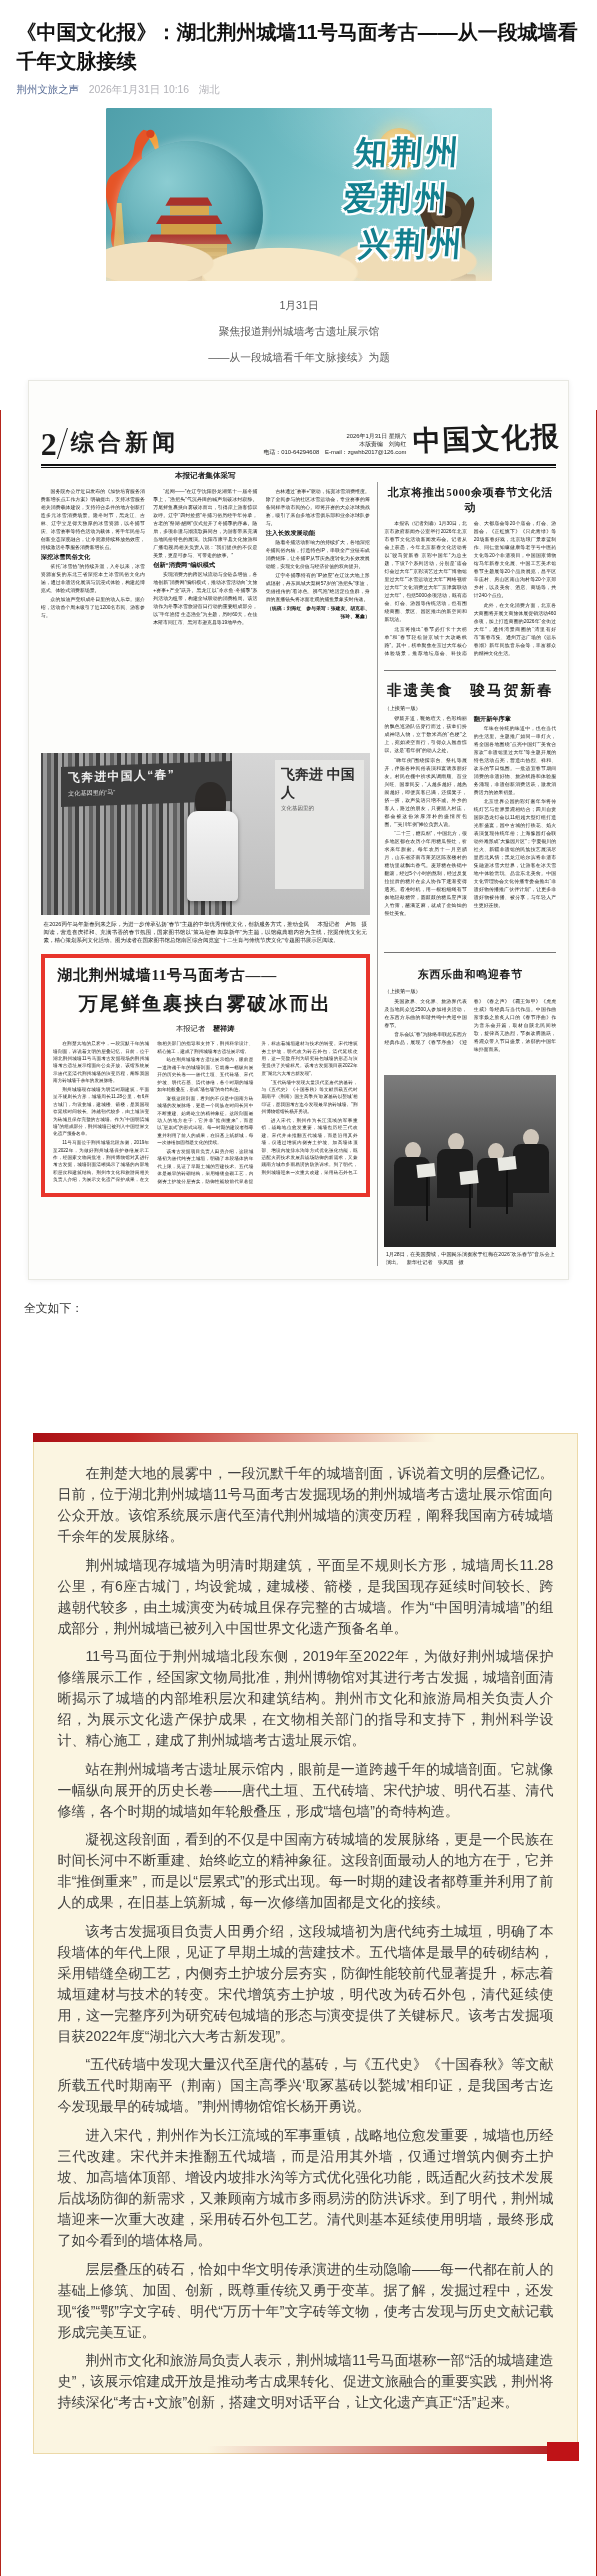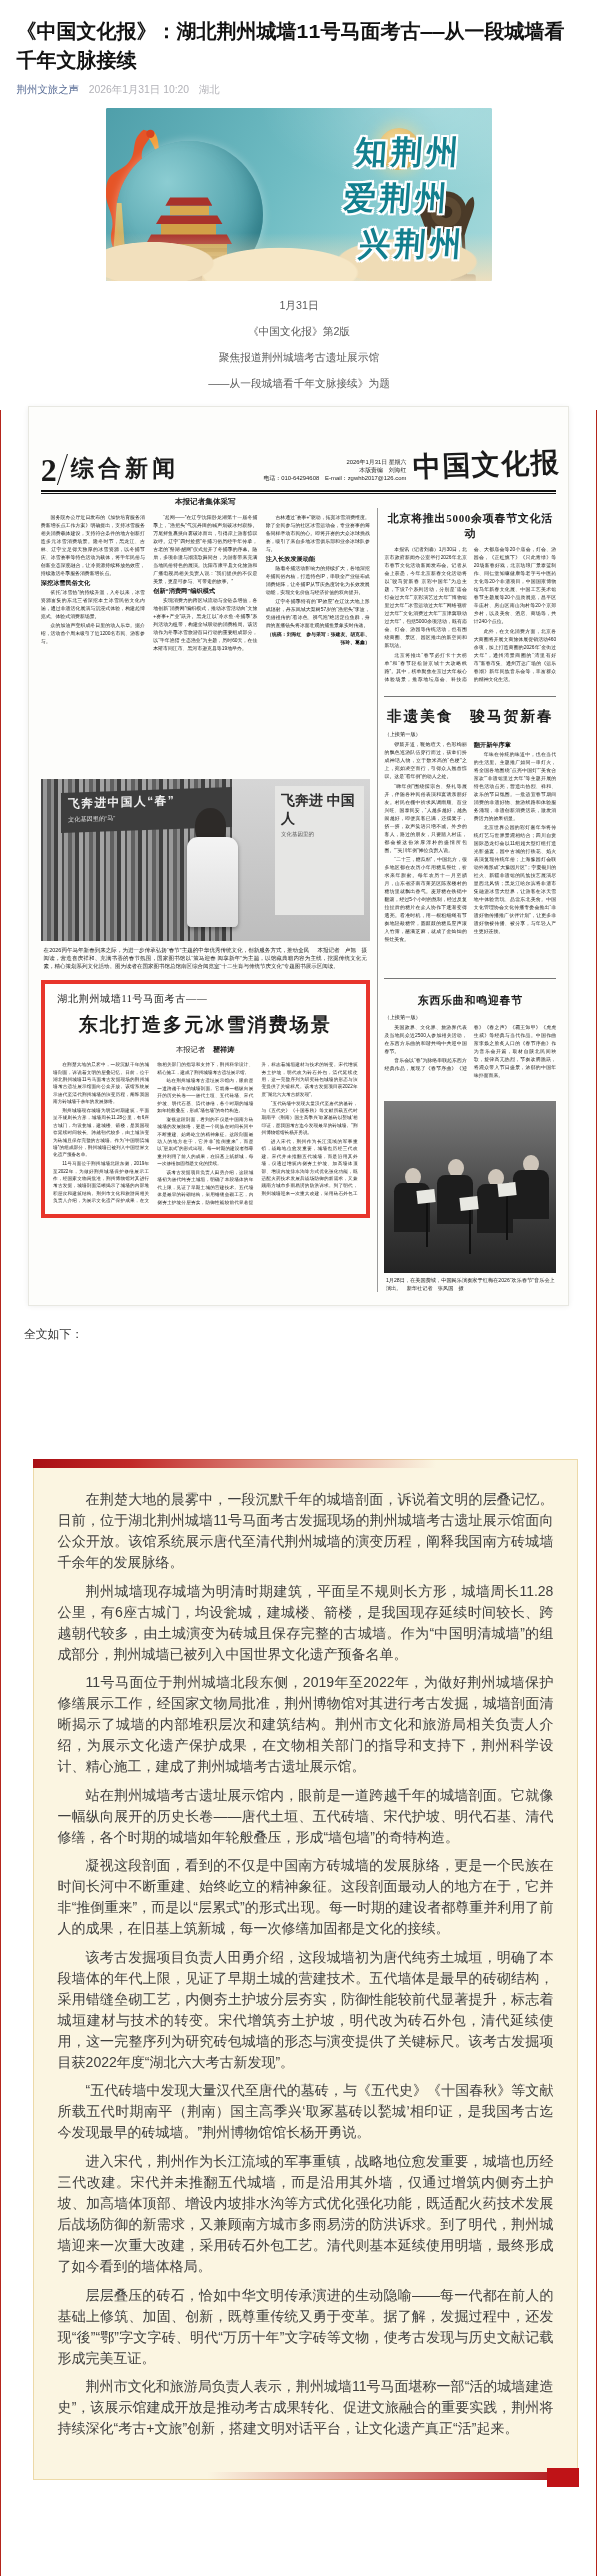--- a/index.html
+++ b/index.html
@@ -1,20 +1,20 @@
 <!DOCTYPE html>
 <html style="font-size:11px"><head>
 <meta charset="utf-8">
 <style>
   html,body{margin:0;padding:0;background:#fff;}
   body{width:598px;min-height:2576px;position:relative;font-family:"Liberation Sans",sans-serif;overflow-x:hidden;}
   .serif{font-family:"Liberation Serif",serif;}
 
   
-  .post-title{font-size:20px;line-height:1.46;font-weight:700;color:#121212;margin:18px 16.6px 7px;font-family:Liberation Mono, monospace;}
+  .post-title{font-size:20px;line-height:1.46;font-weight:700;color:#121212;margin:18px 16.6px 7px;}
   .meta-row{display:flex;align-items:center;gap:9.7px;margin:1.4px 16.6px 11px;font-size:10.4px;}
   .meta-source{color:#576b95;}
   .meta-time,.meta-loc{color:#b2b2b8;}
 
   
   .banner{position:relative;width:386px;height:173px;margin:9.7px 0 11px 106px;overflow:hidden;border-radius:1.4px;
     background:linear-gradient(118deg,#4f9faa 0%,#6fbcc3 45%,#8ed0d4 75%,#a5d8da 100%);}
   .banner::before{content:"";position:absolute;inset:0;background:radial-gradient(ellipse 291px 139px at 85% 0%,rgba(255,255,255,.25),transparent 60%);}
   .b-globe{position:absolute;left:9.7px;top:33px;width:147px;height:147px;border-radius:50%;
     background:radial-gradient(circle at 35% 28%,#8ccdd2,#4699a4 72%);box-shadow:inset -7px -11px 19.4px rgba(0,60,70,.3),0 0 9.7px rgba(255,255,255,.35);}
@@ -88,21 +88,21 @@
   .lib-panel{position:absolute;right:5.5px;top:7px;width:27%;height:80%;background:#e6e6e4;color:#2e2e2e;padding:5.5px;box-sizing:border-box;}
   .lib-panel .big{font-size:14px;font-weight:700;line-height:18px;}
   .lib-panel .small{font-size:5.5px;margin-top:4.2px;color:#555;}
   .lib-person-hair{position:absolute;left:47%;top:18%;width:30.5px;height:36px;background:#2d2a28;border-radius:50% 50% 40% 40%;}
   .lib-person-coat{position:absolute;left:44.5%;top:36%;width:51px;height:90px;background:linear-gradient(#f4f4f4,#dcdcdc);border-radius:11px 11px 4.2px 4.2px;box-shadow:0 1.4px 4.2px rgba(0,0,0,.35);}
   .photo-caption{font-size:5.5px;line-height:8.3px;text-align:justify;color:#1d1d1d;margin:4.9px 2.8px 0;}
   .photo-caption .credit{float:right;margin-left:8.3px;white-space:nowrap;}
 
   
   .red-box{border:4.9px solid #e8352b;margin-top:9px;padding:8.3px 8.3px 6.2px;background:#fffefc;}
-  .rb-kicker{font-size:10px;font-weight:400;margin:0 0 6.2px 4.2px;letter-spacing:0.7px;}
+  .rb-kicker{font-size:15px;font-weight:700;margin:0 0 6.2px 4.2px;letter-spacing:0.7px;}
   .rb-headline{font-size:19px;font-weight:700;text-align:center;letter-spacing:2.1px;margin-bottom:7px;}
   .rb-byline{font-size:7.3px;text-align:center;margin-bottom:6.2px;}
   .rb-byline b{margin-left:5.5px;}
   .rb-cols{column-count:3;column-gap:8.3px;font-size:4.6px;line-height:7.4px;text-align:justify;height:147px;overflow:hidden;color:#191919;}
 
   
   .orch-photo{position:relative;height:172px;margin-top:5.5px;background:linear-gradient(#7d7d7d,#383838 70%,#242424);overflow:hidden;}
   .orch-photo .head{position:absolute;width:15.3px;height:18px;border-radius:50%;background:#cfc6ba;}
   .orch-photo .body{position:absolute;width:36px;height:49px;border-radius:8.3px 8.3px 0 0;background:#1d1d1d;}
   .orch-photo .stand{position:absolute;width:1.4px;height:49px;background:#101010;}
@@ -117,21 +117,21 @@
   .bar-corner{position:absolute;right:-2.1px;bottom:-7.6px;width:32px;height:19px;background:#bf1317;}
   .art-body p{margin:0 0 7.6px;text-indent:2em;font-size:14px;line-height:21px;color:#404040;text-align:justify;}
   .art-body p:last-child{margin-bottom:0;}
 </style>
 </head>
 <body>
 
 <h1 class="post-title">《中国文化报》：湖北荆州城墙11号马面考古——从一段城墙看千年文脉接续</h1>
 <div class="meta-row">
   <span class="meta-source">荆州文旅之声</span>
-  <span class="meta-time">2026年1月31日 10:20</span>
+  <span class="meta-time">2026年1月31日 10:16</span>
   <span class="meta-loc">湖北</span>
 </div>
 
 <div class="banner">
   <svg class="b-phoenix" width="83" height="139" viewBox="0 0 120 200">
     <path d="M60 12 C40 28 52 44 38 60 C24 76 10 70 6 96 C2 122 20 132 14 158 C10 178 18 190 30 198 L38 196 C26 182 30 168 36 150 C44 128 30 118 40 98 C50 80 64 76 58 54 C54 38 70 26 74 16 Z" fill="#e65427"></path>
     <path d="M74 14 C86 26 78 44 88 52 C98 60 108 56 112 66 C104 66 96 70 92 80 C86 72 76 66 78 50 C79 38 68 28 66 18 Z" fill="#f2a03d"></path>
     <circle cx="70" cy="18" r="6" fill="#d8431f"></circle>
   </svg>
   <div class="b-globe"></div>
@@ -158,21 +158,20 @@
   <div class="b-clouds"></div>
   <div class="b-slogan">
     <div>知荆州</div>
     <div>爱荆州</div>
     <div>兴荆州</div>
   </div>
 </div>
 
 <div class="caption-block">
     <div class="cap-line">1月31日</div>
-    <div class="cap-line">《中国文化报》第2版</div>
     <div class="cap-line">聚焦报道荆州城墙考古遗址展示馆</div>
     <div class="cap-line">——从一段城墙看千年文脉接续》为题</div>
   </div>
 
 <div class="edge-lines"></div>
 
 <div class="np">
   <div class="np-header">
     <div class="np-pageno serif">2</div>
     <div class="np-slash"></div>
@@ -217,21 +216,21 @@
         <div class="lib-person-hair"></div>
         <div class="lib-person-coat"></div>
       </div>
       <div class="photo-caption">
         <span class="credit">本报记者　卢旭　摄</span>
         <span>在2026丙午马年新春到来之际，为进一步传承弘扬“春节”主题的中华优秀传统文化，创新服务方式，推动全民阅读，营造喜庆祥和、充满书香的春节氛围，国家图书馆以“策马迎春 阅享新年”为主题，以馆藏典籍内容为主线，挖掘传统文化元素，精心策划系列文化活动。图为读者在国家图书馆总馆南区综合阅览室“十二生肖与传统节庆文化”专题图书展示区阅读。</span>
       </div>
 
       <div class="red-box">
         <div class="rb-kicker serif">湖北荆州城墙11号马面考古——</div>
-        <div class="rb-headline serif">东北打造多元冰雪消费场景</div>
+        <div class="rb-headline serif">万尾鲜鱼裹挟白雾破冰而出</div>
         <div class="rb-byline">
           <span>本报记者</span>
           <b>瞿祥涛</b>
         </div>
         <div class="rb-cols">
             <p>在荆楚大地的晨雾中，一段沉默千年的城墙剖面，诉说着文明的层叠记忆。日前，位于湖北荆州城墙11号马面考古发掘现场的荆州城墙考古遗址展示馆面向公众开放。该馆系统展示唐代至清代荆州城墙的演变历程，阐释我国南方砖城墙千余年的发展脉络。</p>
             <p>荆州城墙现存城墙为明清时期建筑，平面呈不规则长方形，城墙周长11.28公里，有6座古城门，均设瓮城，建城楼、箭楼，是我国现存延续时间较长、跨越朝代较多，由土城演变为砖城且保存完整的古城墙。作为“中国明清城墙”的组成部分，荆州城墙已被列入中国世界文化遗产预备名单。</p>
             <p>11号马面位于荆州城墙北段东侧，2019年至2022年，为做好荆州城墙保护修缮展示工作，经国家文物局批准，荆州博物馆对其进行考古发掘，城墙剖面清晰揭示了城墙的内部堆积层次和建筑结构。荆州市文化和旅游局相关负责人介绍，为展示文化遗产保护成果，在文物相关部门的指导和支持下，荆州科学设计、精心施工，建成了荆州城墙考古遗址展示馆。</p>
             <p>站在荆州城墙考古遗址展示馆内，眼前是一道跨越千年的城墙剖面。它就像一幅纵向展开的历史长卷——唐代土垣、五代砖墙、宋代护坡、明代石基、清代修缮，各个时期的城墙如年轮般叠压，形成“墙包墙”的奇特构造。</p>
             <p>凝视这段剖面，看到的不仅是中国南方砖城墙的发展脉络，更是一个民族在时间长河中不断重建、始终屹立的精神象征。这段剖面最动人的地方在于，它并非“推倒重来”，而是以“层累式”的形式出现。每一时期的建设者都尊重并利用了前人的成果，在旧基上筑新城，每一次修缮加固都是文化的接续。</p>

